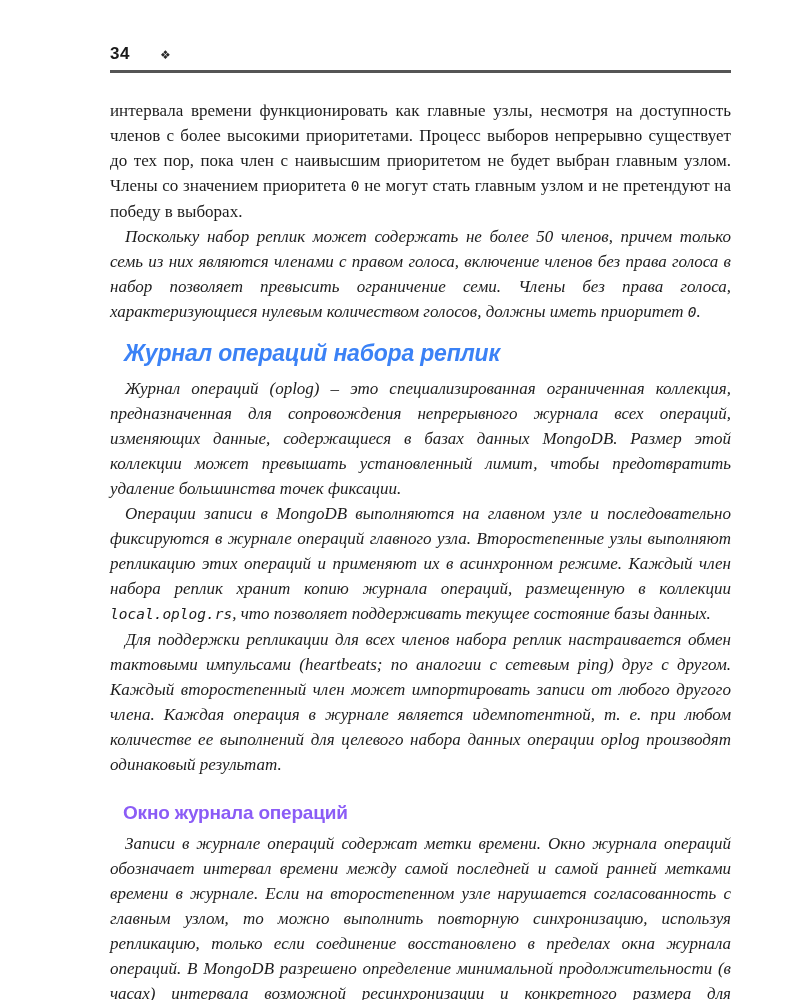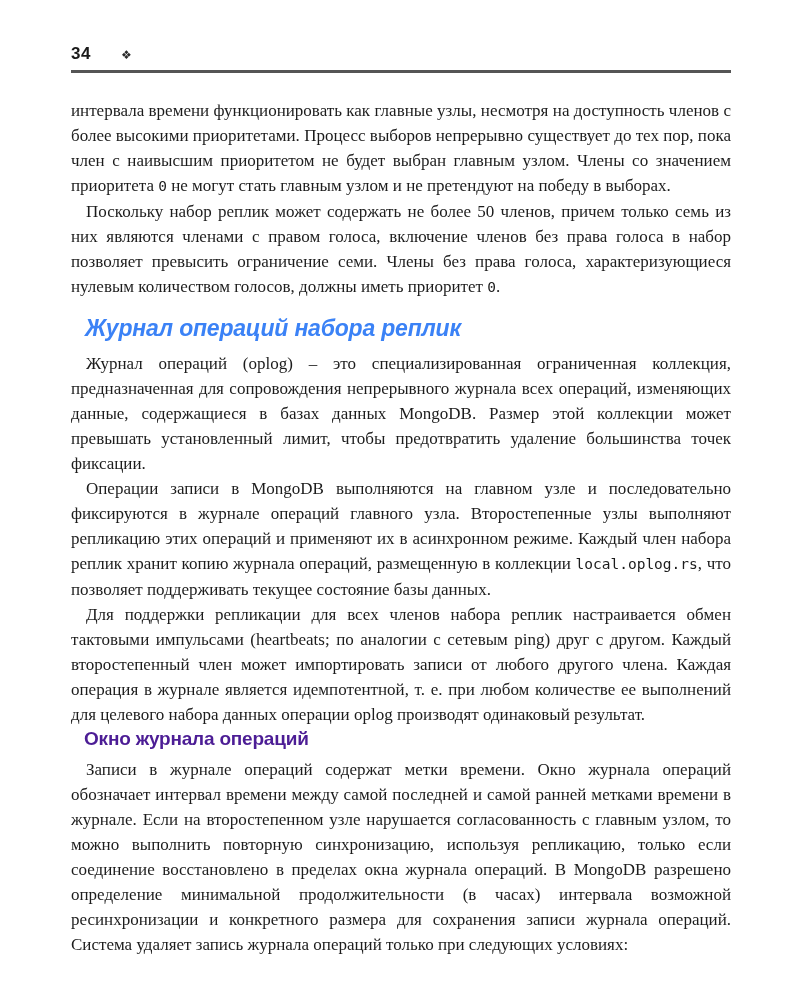--- a/index.html
+++ b/index.html
@@ -11,21 +11,21 @@
     width: 800px;
     height: 1000px;
     overflow: hidden;
     font-family: "Liberation Serif", serif;
     color: #1c1c1c;
   }
   .page {
     box-sizing: border-box;
     width: 800px;
     height: 1000px;
-    padding: 44px 69px 0 71px;
+    padding: 44px 69px 0 110px;
   }
   
   .running-header {
     display: flex;
     align-items: baseline;
     font-family: "Liberation Sans", sans-serif;
     color: #1a1a1a;
   }
   .page-number {
     font-size: 17px;
@@ -53,42 +53,43 @@
     margin-top: 25px;
   }
   p.body {
     margin: 0;
     font-size: 17px;
     line-height: 25px;
     text-align: justify;
   }
   p.body.indent {
     text-indent: 15px;
+    font-style: italic;
   }
   .mono {
     font-family: "DejaVu Sans Mono", monospace;
     font-size: 14.5px;
   }
   h1.section-heading {
     font-family: "Liberation Sans", sans-serif;
     font-size: 23px;
     font-style: italic;
     font-weight: bold;
     letter-spacing: -0.2px;
     color: #3b82f6;
     margin: 15px 0 9px 0;
     padding-left: 14px;
   }
   h2.subsection-heading {
     font-family: "Liberation Sans", sans-serif;
     font-size: 19px;
     font-weight: bold;
     letter-spacing: -0.2px;
-    color: #4c1d95;
-    margin: 1px 0 7px 0;
+    color: #8b5cf6;
+    margin: 25px 0 7px 0;
     padding-left: 13px;
   }
   ul.bullet-list {
     margin: 10px 0 0 0;
     padding-left: 53px;
   }
   ul.bullet-list li {
     font-size: 17px;
     line-height: 20.5px;
     text-align: justify;

